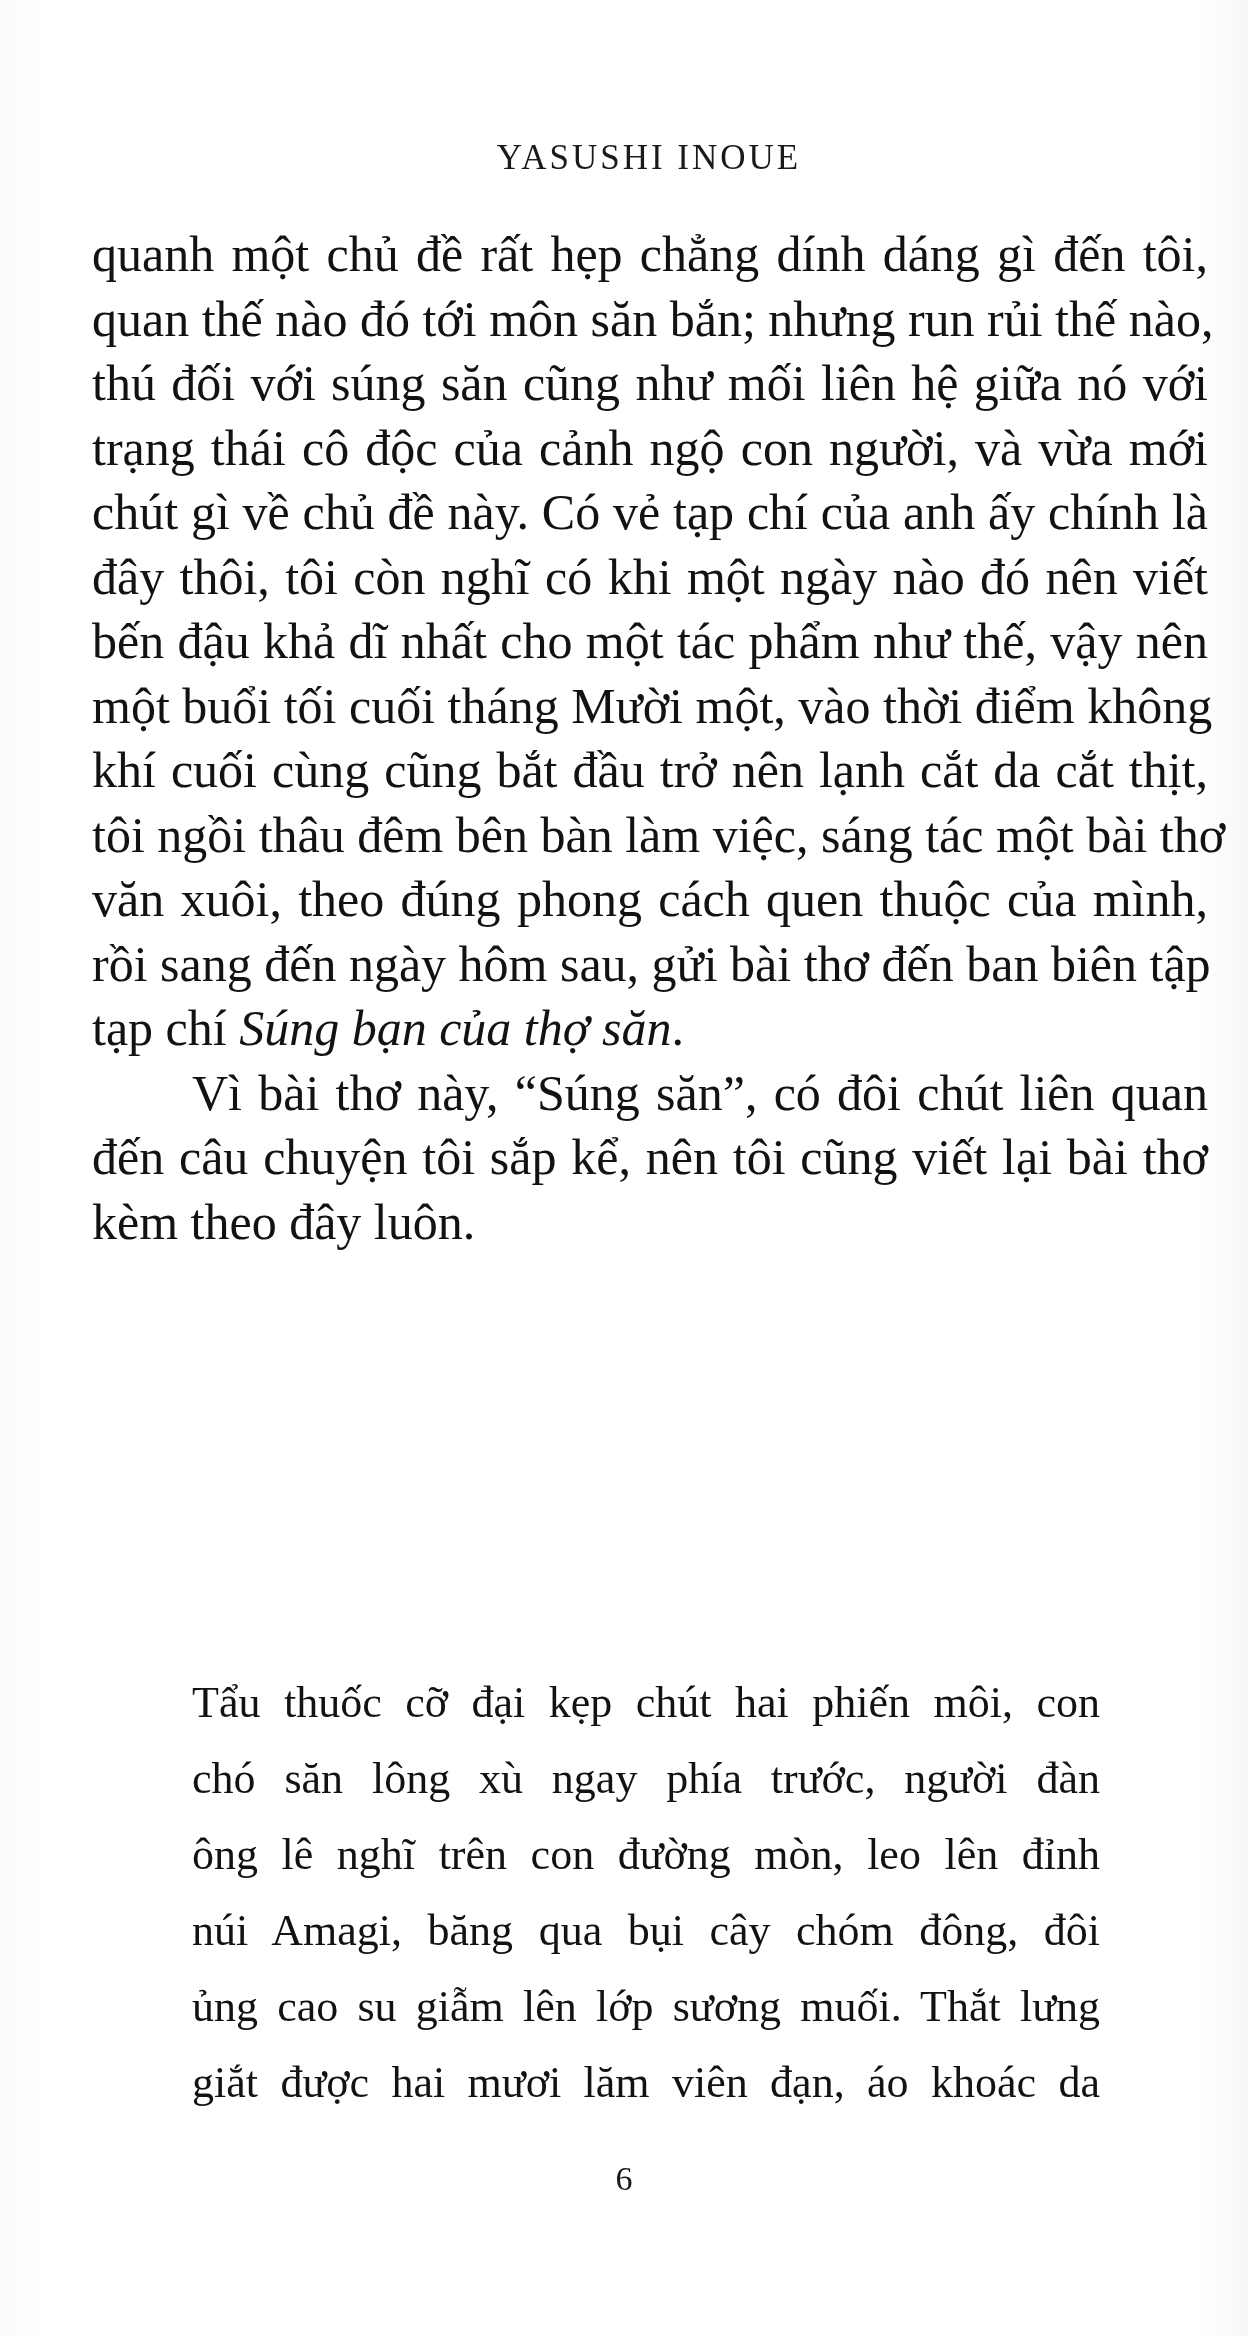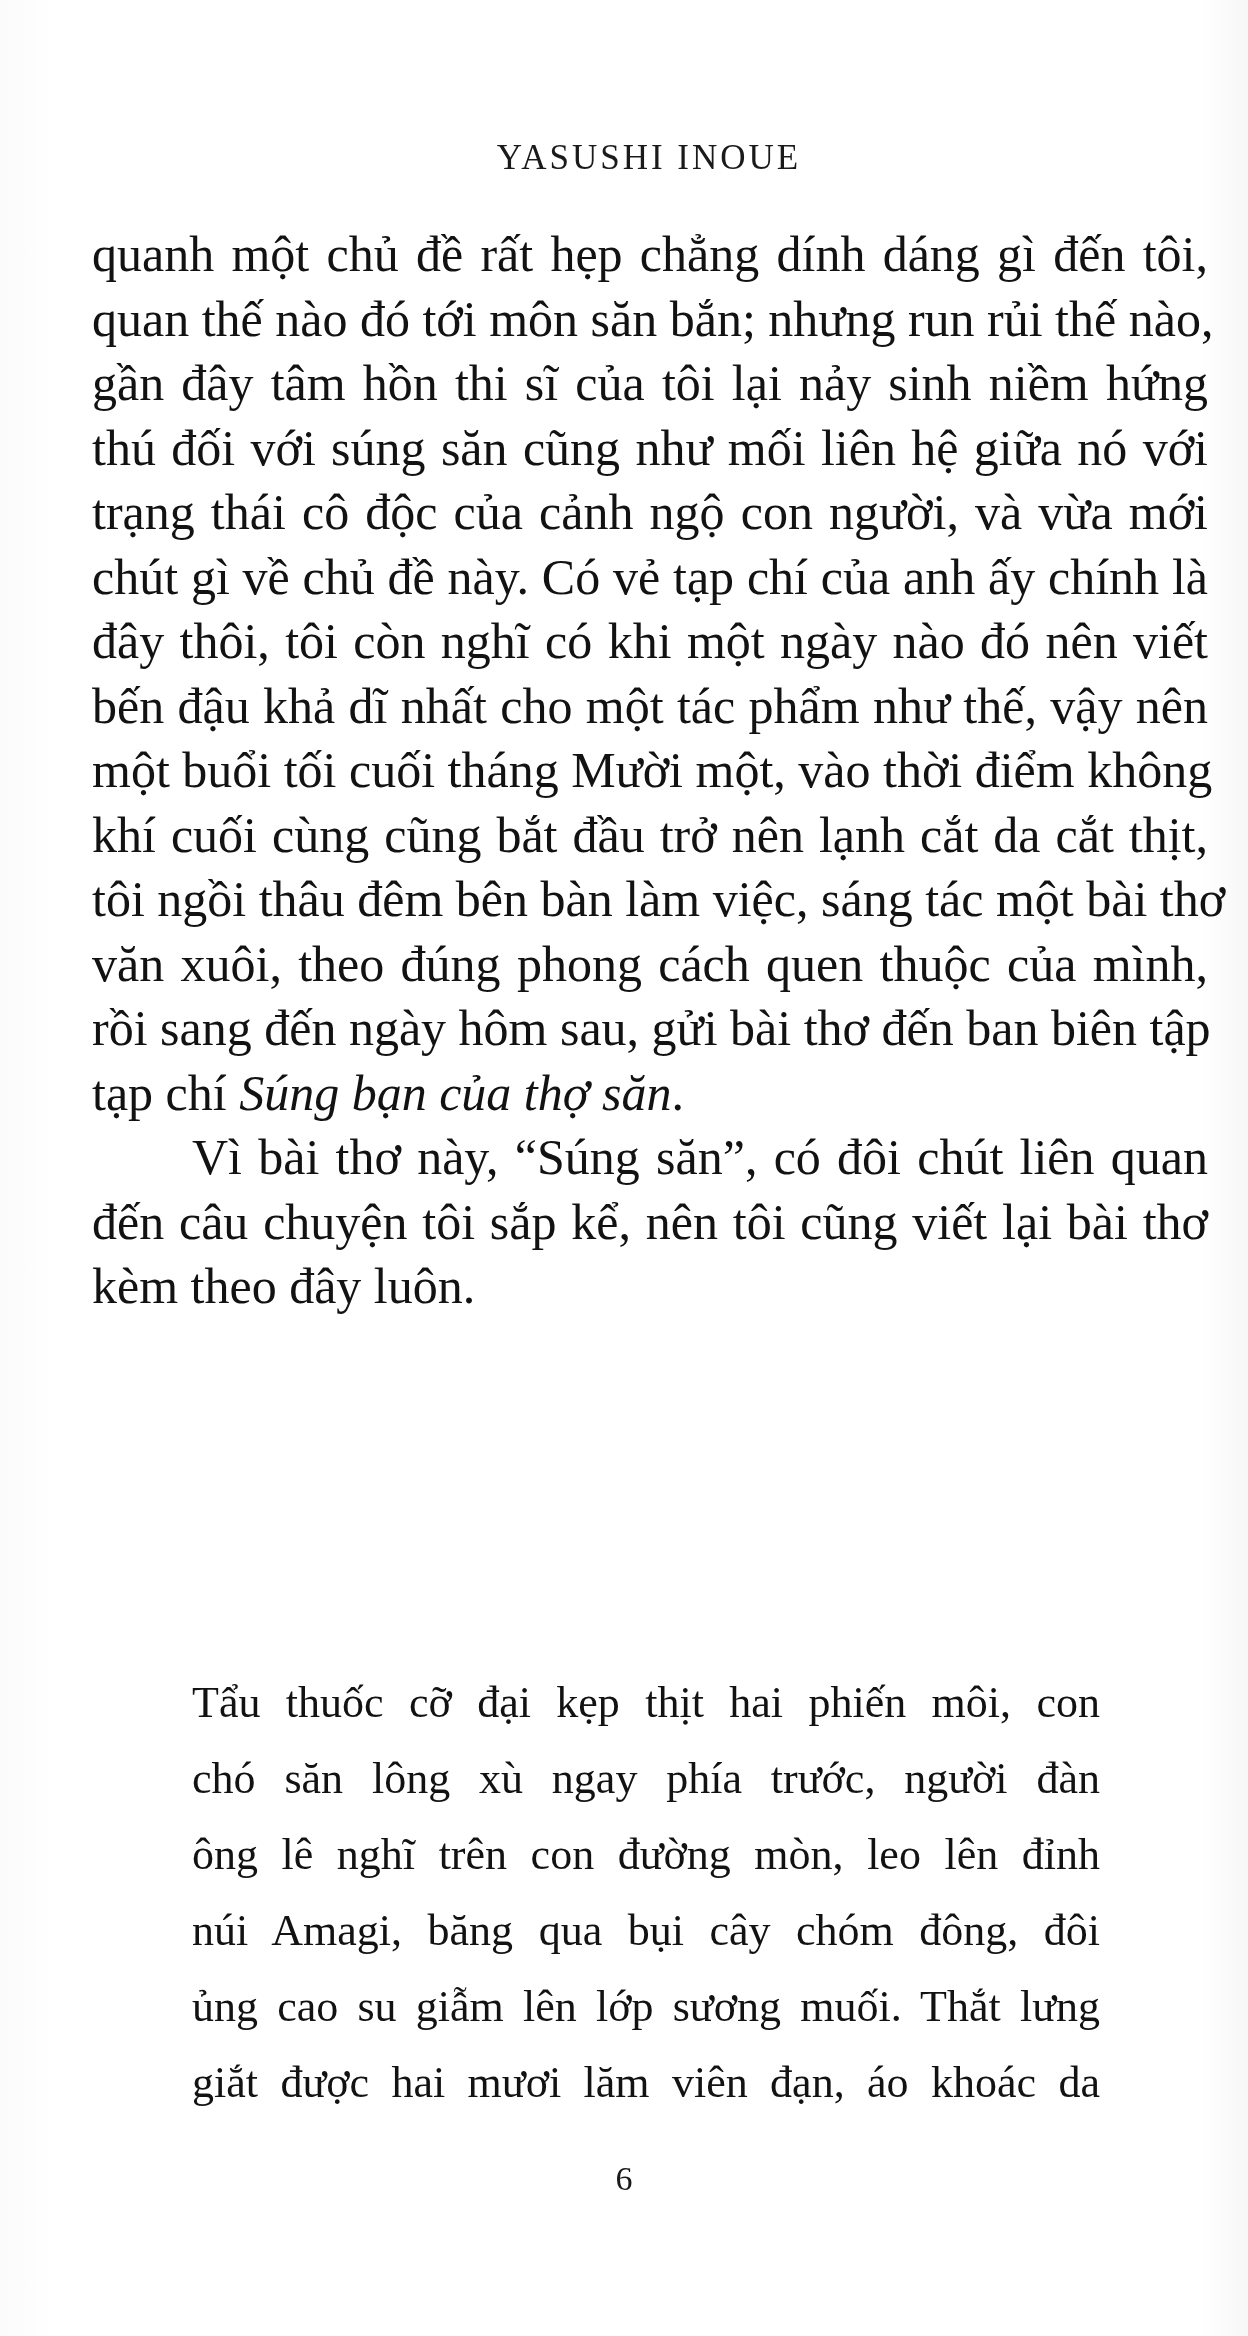--- a/index.html
+++ b/index.html
@@ -87,21 +87,20 @@
 <body>
 
 <div class="page">
 
   <div class="running-header">YASUSHI INOUE</div>
 
   <div class="body-text">
     <div>
       <span class="line">quanh một chủ đề rất hẹp chẳng dính dáng gì đến tôi,</span>
       <span class="line">quan thế nào đó tới môn săn bắn; nhưng run rủi thế nào,</span>
-      <span class="line">gần đây tâm hồn thi sĩ của tôi lại nảy sinh niềm hứng</span>
       <span class="line">thú đối với súng săn cũng như mối liên hệ giữa nó với</span>
       <span class="line">trạng thái cô độc của cảnh ngộ con người, và vừa mới</span>
       <span class="line">chút gì về chủ đề này. Có vẻ tạp chí của anh ấy chính là</span>
       <span class="line">đây thôi, tôi còn nghĩ có khi một ngày nào đó nên viết</span>
       <span class="line">bến đậu khả dĩ nhất cho một tác phẩm như thế, vậy nên</span>
       <span class="line">một buổi tối cuối tháng Mười một, vào thời điểm không</span>
       <span class="line">khí cuối cùng cũng bắt đầu trở nên lạnh cắt da cắt thịt,</span>
       <span class="line">tôi ngồi thâu đêm bên bàn làm việc, sáng tác một bài thơ</span>
       <span class="line">văn xuôi, theo đúng phong cách quen thuộc của mình,</span>
       <span class="line">rồi sang đến ngày hôm sau, gửi bài thơ đến ban biên tập</span>
@@ -109,21 +108,21 @@
     </div>
 
     <div>
       <span class="line indent">Vì bài thơ này, “Súng săn”, có đôi chút liên quan</span>
       <span class="line">đến câu chuyện tôi sắp kể, nên tôi cũng viết lại bài thơ</span>
       <span class="line last">kèm theo đây luôn.</span>
     </div>
   </div>
 
   <div class="poem">
-    <span class="line">Tẩu thuốc cỡ đại kẹp thịt hai phiến môi, con</span>
+    <span class="line">Tẩu thuốc cỡ đại kẹp chút hai phiến môi, con</span>
     <span class="line">chó săn lông xù ngay phía trước, người đàn</span>
     <span class="line">ông lê nghĩ trên con đường mòn, leo lên đỉnh</span>
     <span class="line">núi Amagi, băng qua bụi cây chóm đông, đôi</span>
     <span class="line">ủng cao su giẫm lên lớp sương muối. Thắt lưng</span>
     <span class="line">giắt được hai mươi lăm viên đạn, áo khoác da</span>
   </div>
 
   <div class="page-number">6</div>
 
 </div>

